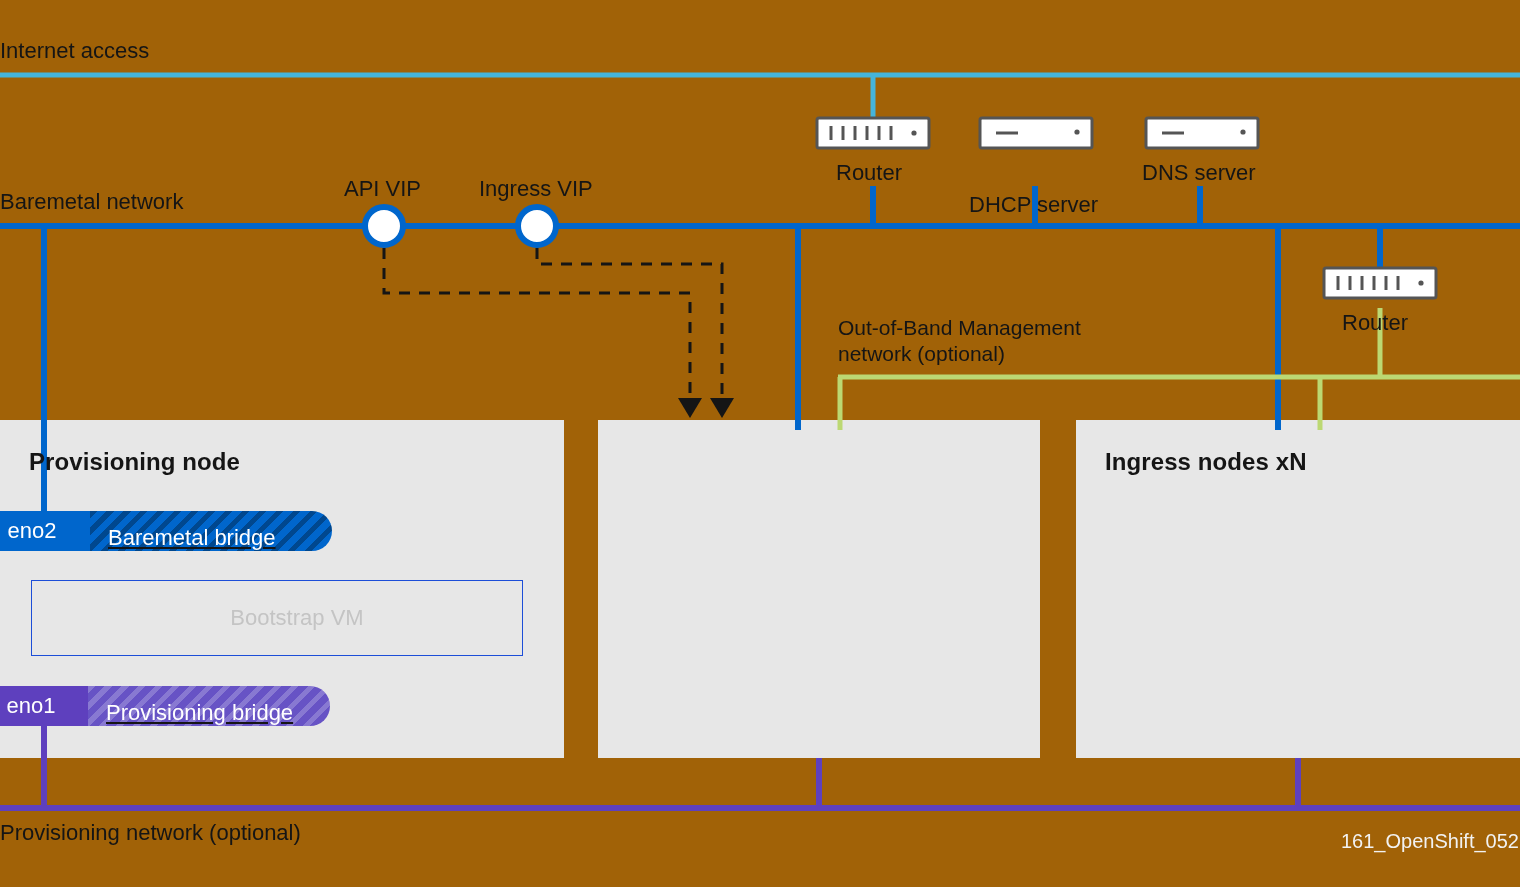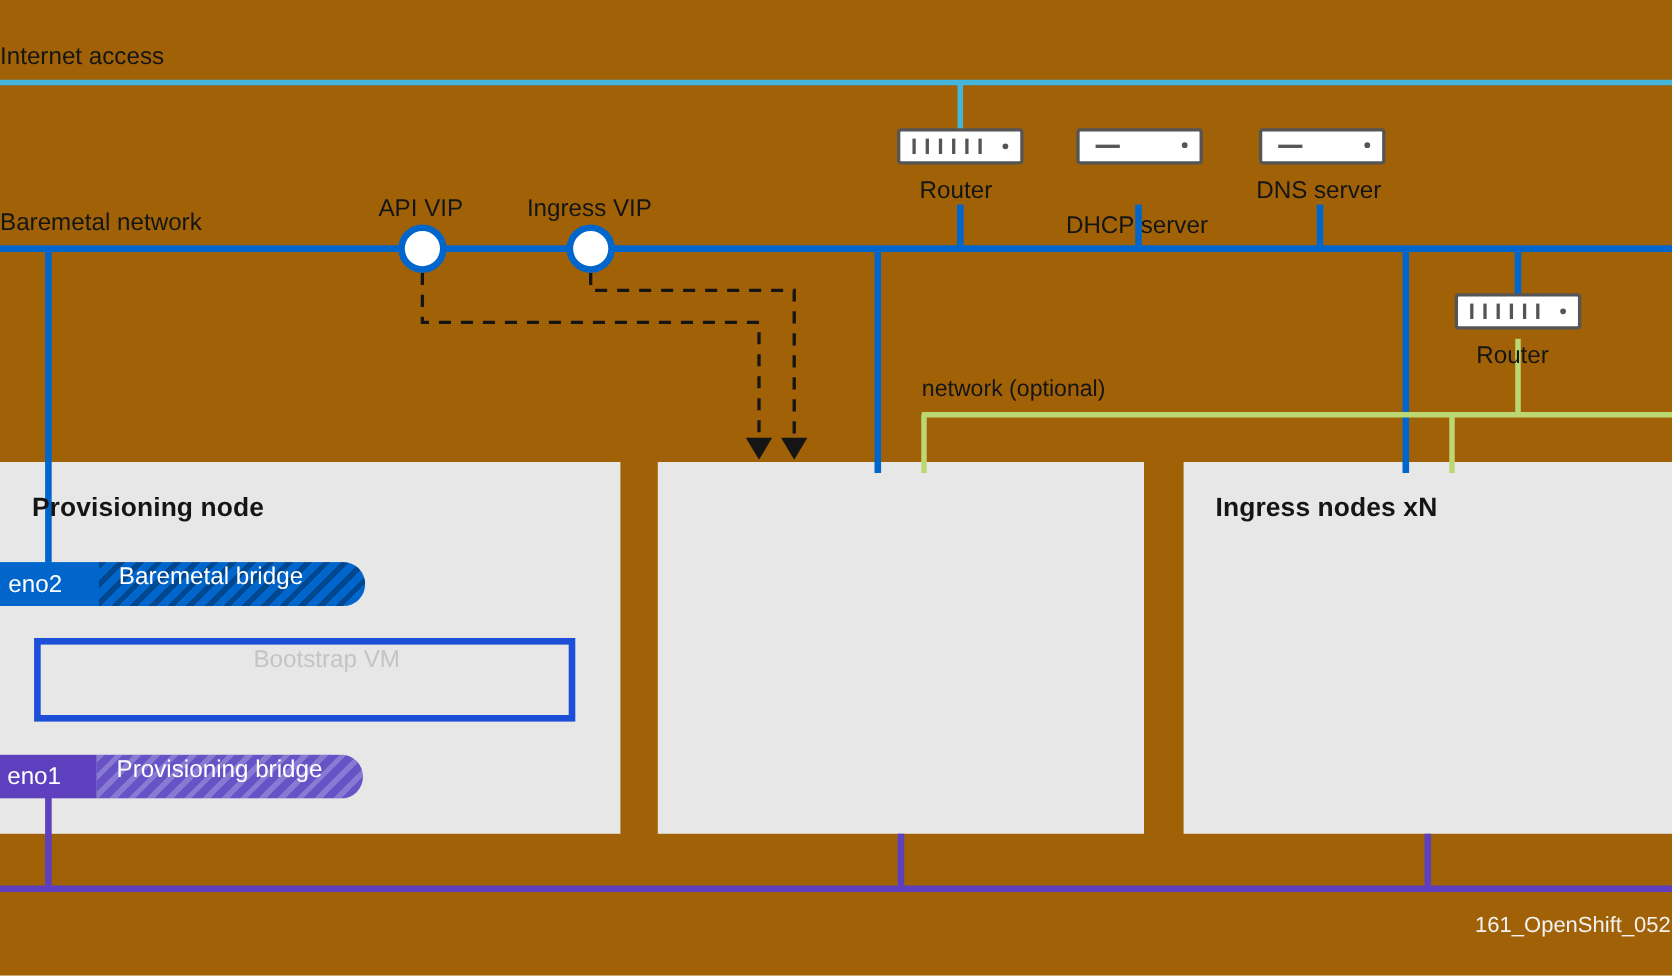--- a/index.html
+++ b/index.html
@@ -27,44 +27,45 @@
   .oob-label{font-size:21px;color:#151515;line-height:1.25;white-space:normal;width:330px;}
   .box-title{font-size:24px;font-weight:bold;color:#151515;letter-spacing:.1px;}
   .bridge-text{font-size:22px;color:#ffffff;font-weight:400;}
   .bootstrap-text{font-size:22px;color:#c4c4c4;}
   .watermark{font-size:20px;color:#f2f2f2;}
 
   
   .bootstrap-vm{
     position:absolute;
     background:#e7e7e7;
-    border:6px solid #1d4ed8;
+    border:1px solid #1d4ed8;
     box-sizing:border-box;
-    display:flex;align-items:flex-start;justify-content:center;padding-left:40px;
+    display:flex;align-items:center;justify-content:center;padding-left:40px;
   }
 
   
   .bridge{
     position:absolute;
     height:40px;
     display:flex;
     align-items:stretch;
     border-radius:0 20px 20px 0;
     overflow:hidden;
   }
   .bridge .nic{
     display:flex;align-items:center;justify-content:center;
     box-sizing:border-box;
     padding:0 14px;
   }
   .bridge .br{
     flex:1;
-    display:flex;align-items:flex-start;
+    display:flex;align-items:flex-end;
     box-sizing:border-box;
     padding-left:18px;
+    text-decoration:underline;
   }
   .bridge.bm .nic{background:#0066cc;}
   .bridge.bm .br{
     background-color:#0066cc;
     background-image:repeating-linear-gradient(135deg,
        rgba(0,0,0,.30) 0px, rgba(0,0,0,.30) 5px,
        rgba(0,0,0,0) 5px, rgba(0,0,0,0) 12px);
   }
   .bridge.pv .nic{background:#5e40be;}
   .bridge.pv .br{
@@ -157,23 +158,24 @@
       </g>
       <circle cx="1421" cy="283" r="2.6" fill="#555555"></circle>
     </g>
 
   </svg>
 
   <div class="lbl net-label" style="left:0px;top:38px;">Internet access</div>
 
   <div class="lbl net-label" style="left:0px;top:189px;">Baremetal network</div>
 
+  <div class="lbl net-label" style="left:0px;top:820px;">Provisioning network (optional)</div>
 
   <div class="lbl oob-label" style="left:838px;top:315px;">
-    <br>
+    <span>Out-of-Band Management</span><br>
     <span>network (optional)</span>
   </div>
 
   <div class="lbl vip-label" style="left:344px;top:176px;">API VIP</div>
   <div class="lbl vip-label" style="left:479px;top:176px;">Ingress VIP</div>
 
   <div class="lbl dev-label" style="left:836px;top:160px;">Router</div>
   <div class="lbl dev-label" style="left:969px;top:160px;margin-top:32px;">DHCP server</div>
   <div class="lbl dev-label" style="left:1142px;top:160px;">DNS server</div>
   <div class="lbl dev-label" style="left:1342px;top:310px;">Router</div>

